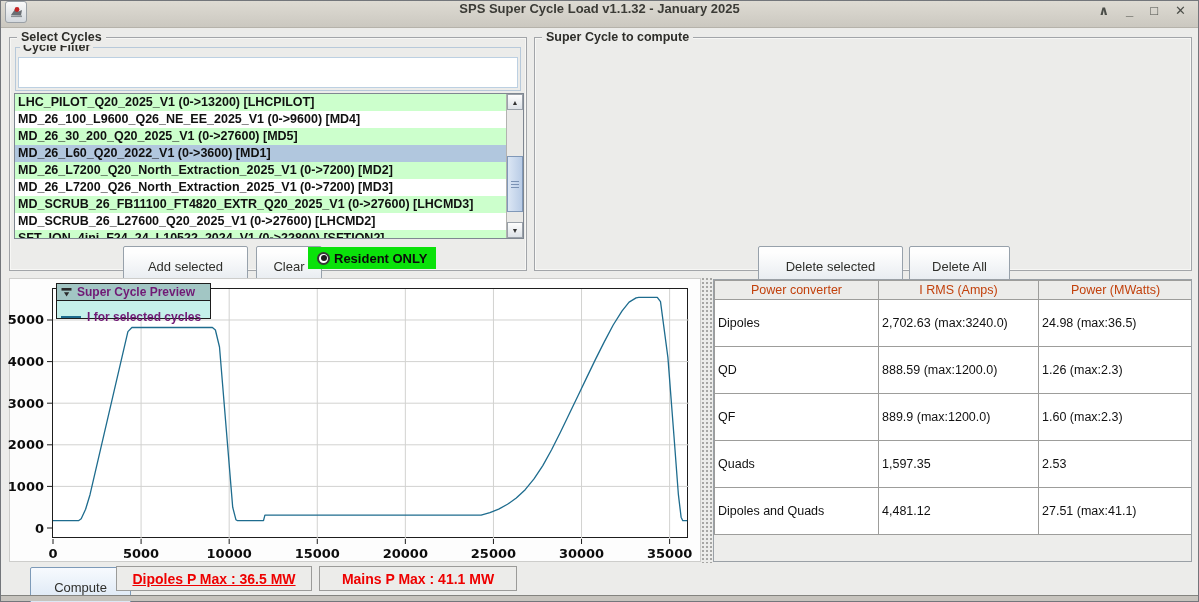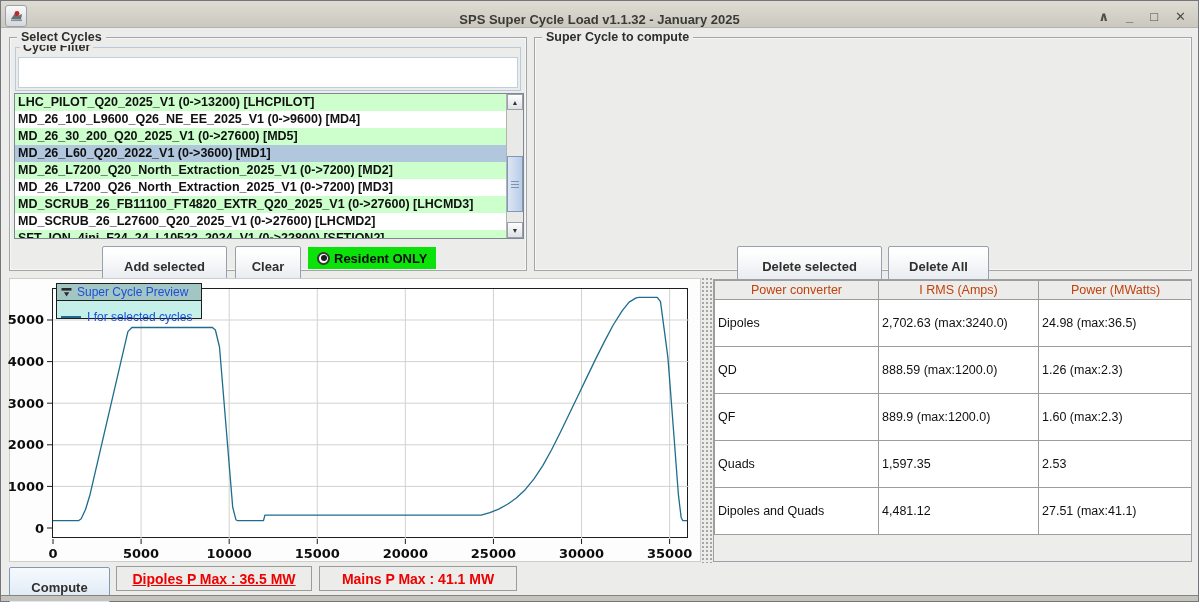--- a/index.html
+++ b/index.html
@@ -6,21 +6,21 @@
   html,body { width:1199px; height:602px; overflow:hidden; background:#9b9b99;
     font-family:"Liberation Sans","DejaVu Sans",sans-serif; }
   .window { position:absolute; left:0; top:0; width:1199px; height:602px;
     background:#ececea; border:1px solid #73767b; }
   .bottom-edge { position:absolute; left:0; right:0; bottom:0; height:6px;
     background:#c6c3bd; border-top:1px solid #83837f; }
 
   
   .titlebar { position:absolute; left:0; top:0; right:0; height:27px;
     background:linear-gradient(#dedbd3,#cbc8c0); border-bottom:1px solid #b5b2aa;
-    display:flex; align-items:flex-end; }
+    display:flex; align-items:flex-start; }
   .app-icon { width:22px; height:22px; margin-left:4px; border:1px solid #9aa0a6;
     border-radius:3px; background:linear-gradient(#fafafa,#d4d9de);
     display:flex; align-items:center; justify-content:center; z-index:2; }
   .win-title { position:absolute; left:0; right:0; text-align:center;
     font-weight:bold; font-size:13px; color:#3b3b36; }
   .win-controls { margin-left:auto; display:flex; gap:17px; padding-right:12px;
     z-index:2; font-weight:bold; font-size:13px; color:#4b4d48; }
   .win-controls span { cursor:default; line-height:20px; }
 
   
@@ -61,22 +61,22 @@
     display:flex; align-items:center; justify-content:center;
     font-size:7px; color:#333; }
   .sb-up { top:0; } .sb-down { bottom:0; }
   .sb-thumb { position:absolute; left:0; right:0; top:62px; height:56px;
     background:linear-gradient(90deg,#dbe6f4,#b9cce6); border:1px solid #8098b8; }
   .sb-thumb::after { content:""; position:absolute; left:3px; right:3px; top:24px; height:8px;
     background:repeating-linear-gradient(#7a92b4 0 1px, transparent 1px 3px); }
 
   
   .btn { position:absolute; height:40px; background:linear-gradient(#fefefe 15%,#e4e9ee);
-    border:1px solid #97a1ab; border-radius:2px; font-weight:bold; font-size:13px;
-    color:#2f2f2b; display:flex; align-items:center; justify-content:center; cursor:default; }
+    border:1px solid #97a1ab; border-radius:2px; font-weight:normal; font-size:13px;
+    color:#2f2f2b; display:flex; align-items:center; justify-content:center; cursor:default;margin-left:21px; }
   .btn-add    { left:92px;  top:208px; width:125px; }
   .btn-clear  { left:225px; top:208px; width:66px; }
   .btn-delsel { left:202px; top:208px; width:145px; }
   .btn-delall { left:353px; top:208px; width:101px; }
   .btn-compute{ left:8px; top:566px; width:101px;
     background:linear-gradient(#f7fafe,#d8e5f3); border-color:#7d9ab8; }
 
   .resident { position:absolute; left:298px; top:209px; height:22px; background:#0ae20a;
     display:flex; align-items:center; gap:4px; padding:0 9px; font-weight:bold;
     font-size:13px; color:#0b0b0b; }
@@ -84,21 +84,21 @@
     border:2px solid #383838; position:relative; flex:0 0 auto; }
   .radio::after { content:""; position:absolute; inset:1.5px; background:#1c1c1c; border-radius:50%; }
 
   
   .chart-panel { position:absolute; left:8px; top:277px; width:692px; height:284px;
     background:#fdfdfd; border:1px solid #cdcdcb; }
   .plot { position:absolute; left:42px; top:9px; width:636px; height:250px;
     border:1px solid #1d1d1d; background:#fff; }
   .plot svg { overflow:visible; position:absolute; left:0; top:0; }
   .legend { position:absolute; left:46px; top:4px; border:1px solid #1d1d1d;
-    font-size:12px; font-weight:normal; color:#1d4ed8; z-index:3; }
+    font-size:12px; font-weight:bold; color:#701a75; z-index:3; }
   .legend-header { background:#a2c6c4; height:17px; display:flex; align-items:center;
     gap:5px; padding:0 9px 0 4px; border-bottom:1px solid #1d1d1d; }
   .legend-item { background:#c5f0ea; height:17px; display:flex; align-items:center;
     gap:6px; padding:14px 9px 0 4px; }
   .legend-line { width:20px; height:0; border-top:2px solid #1e6c8e; }
 
   
   .divider { position:absolute; left:700px; top:276px; width:12px; height:286px;
     background-color:#ececea;
     background-image:radial-gradient(#a6a6a4 0.8px, transparent 0.9px);

